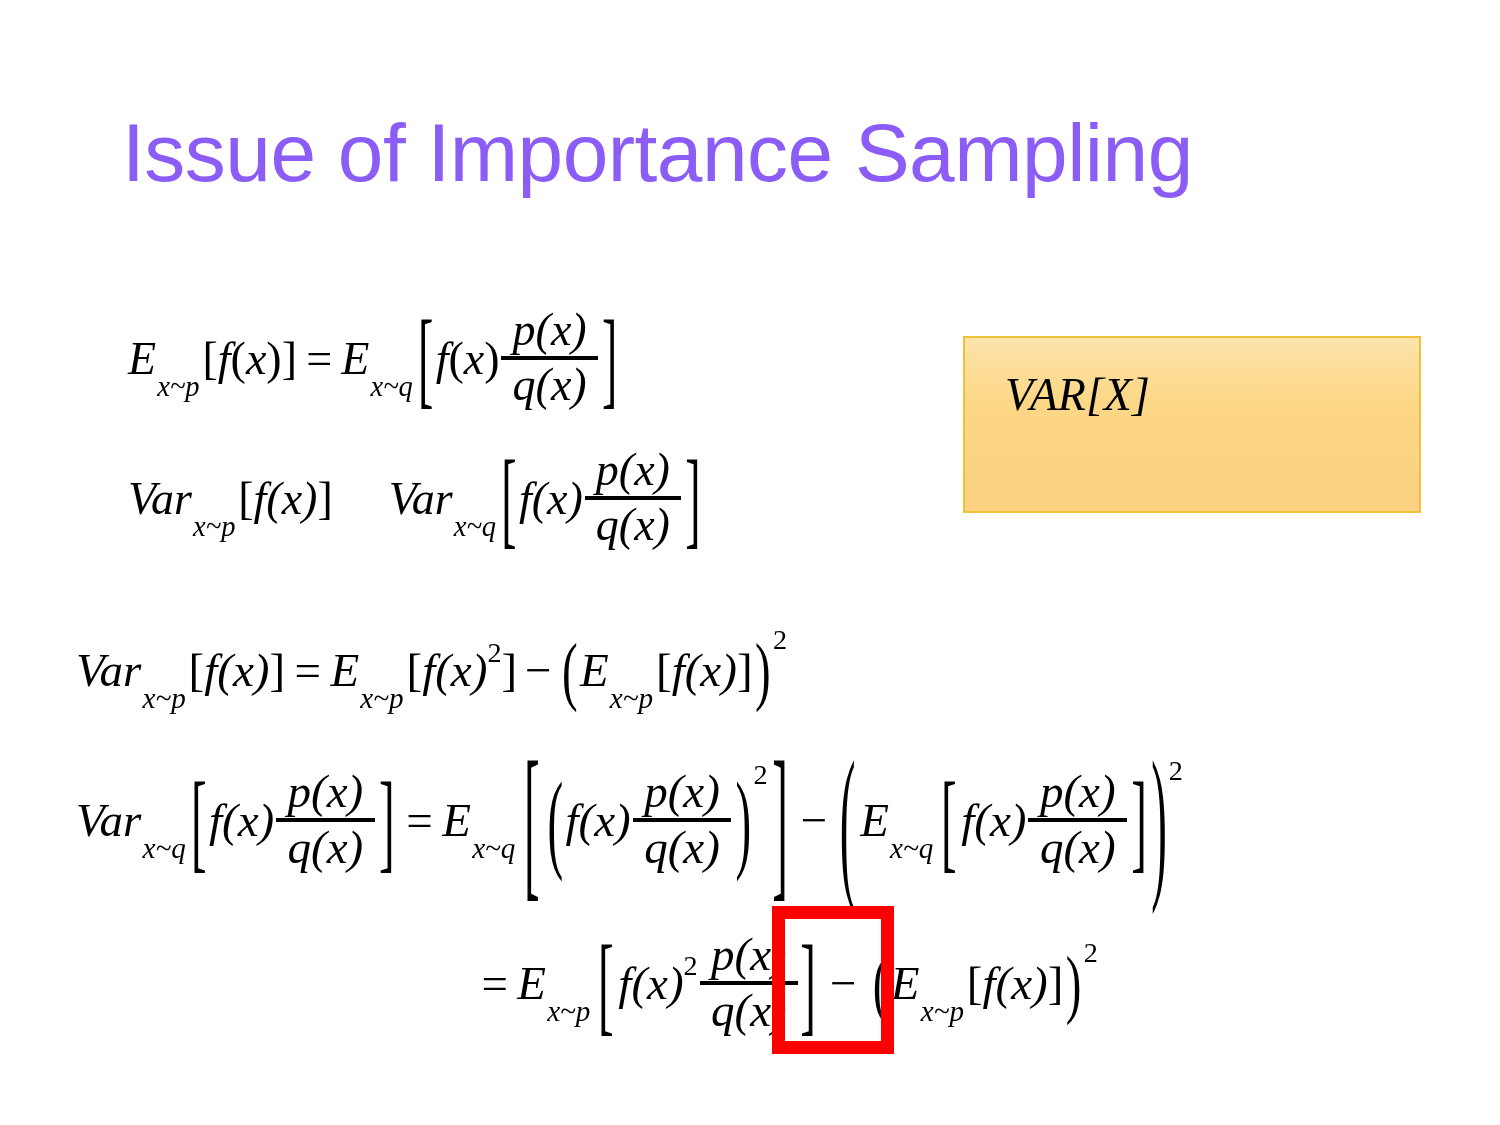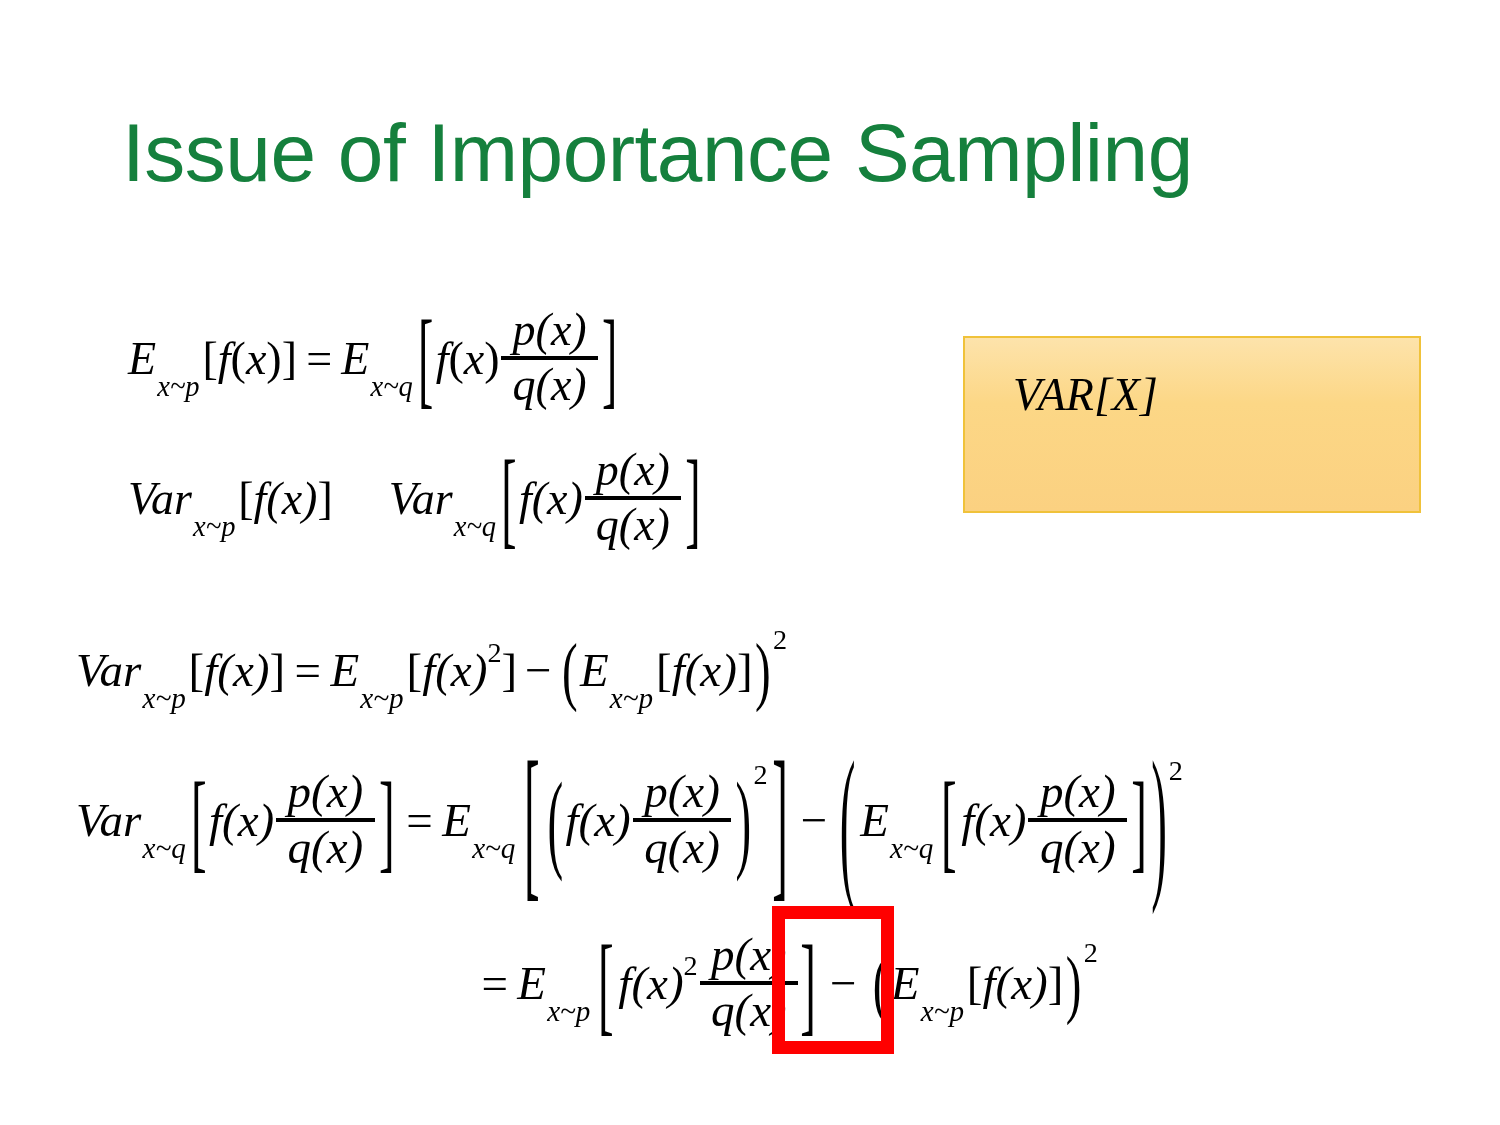--- a/index.html
+++ b/index.html
@@ -19,21 +19,21 @@
   #title {
     position: absolute;
     left: 122px;
     top: 112px;
     width: 1260px;
     font-family: "Liberation Sans", sans-serif;
     font-weight: 300;
     font-size: 82px;
     line-height: 1.0;
     letter-spacing: -0.5px;
-    color: #15803d;
+    color: #8b5cf6;
     white-space: nowrap;
   }
 
   
   .math {
     font-family: "Liberation Serif", "DejaVu Serif", serif;
     font-style: italic;
     color: #000000;
     position: absolute;
     white-space: nowrap;
@@ -106,21 +106,21 @@
     box-sizing: border-box;
   }
   #varbox .vline {
     position: absolute;
     font-family: "Liberation Serif", "DejaVu Serif", serif;
     font-style: italic;
     font-size: 46px;
     color: #000;
     white-space: nowrap;
   }
-  #varbox .vline1 { left: 48px; top: 30px; text-align: right; }
+  #varbox .vline1 { left: 40px; top: 30px; text-align: right; }
   #varbox .vline2 { left: 38px; top: 96px; }
 
   
   #redbox {
     position: absolute;
     left: 772px;
     top: 906px;
     width: 122px;
     height: 148px;
     border: 13px solid #ff0000;

